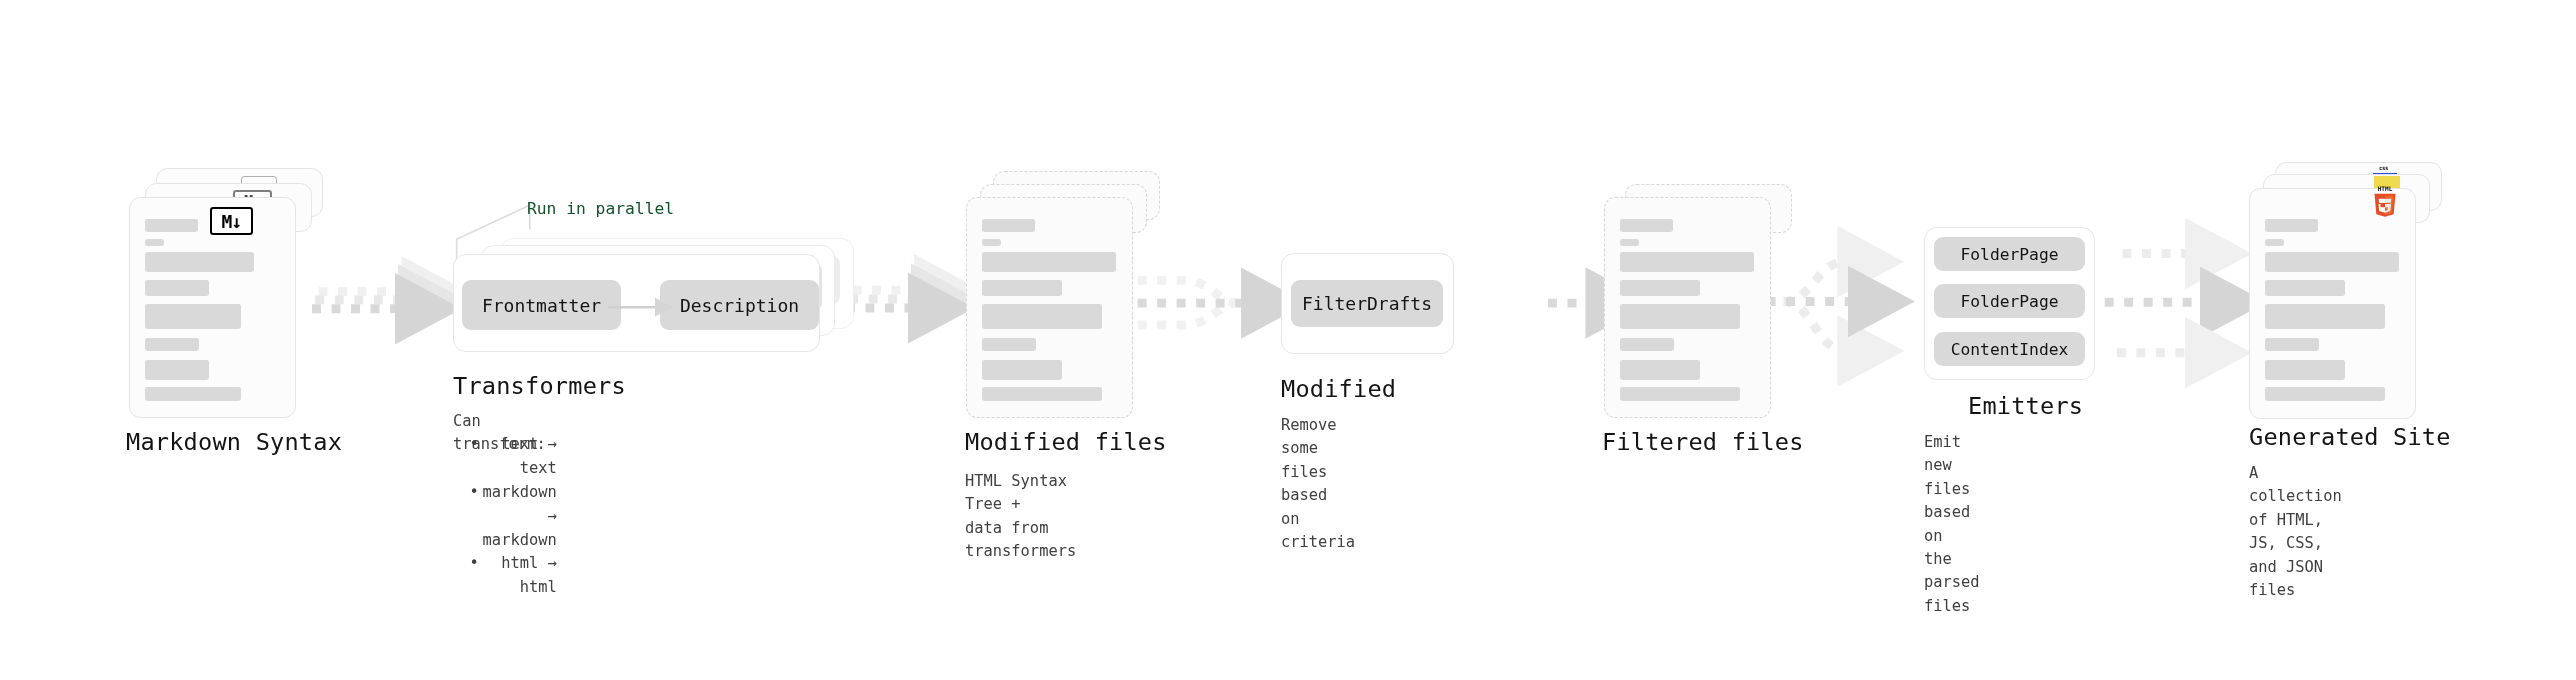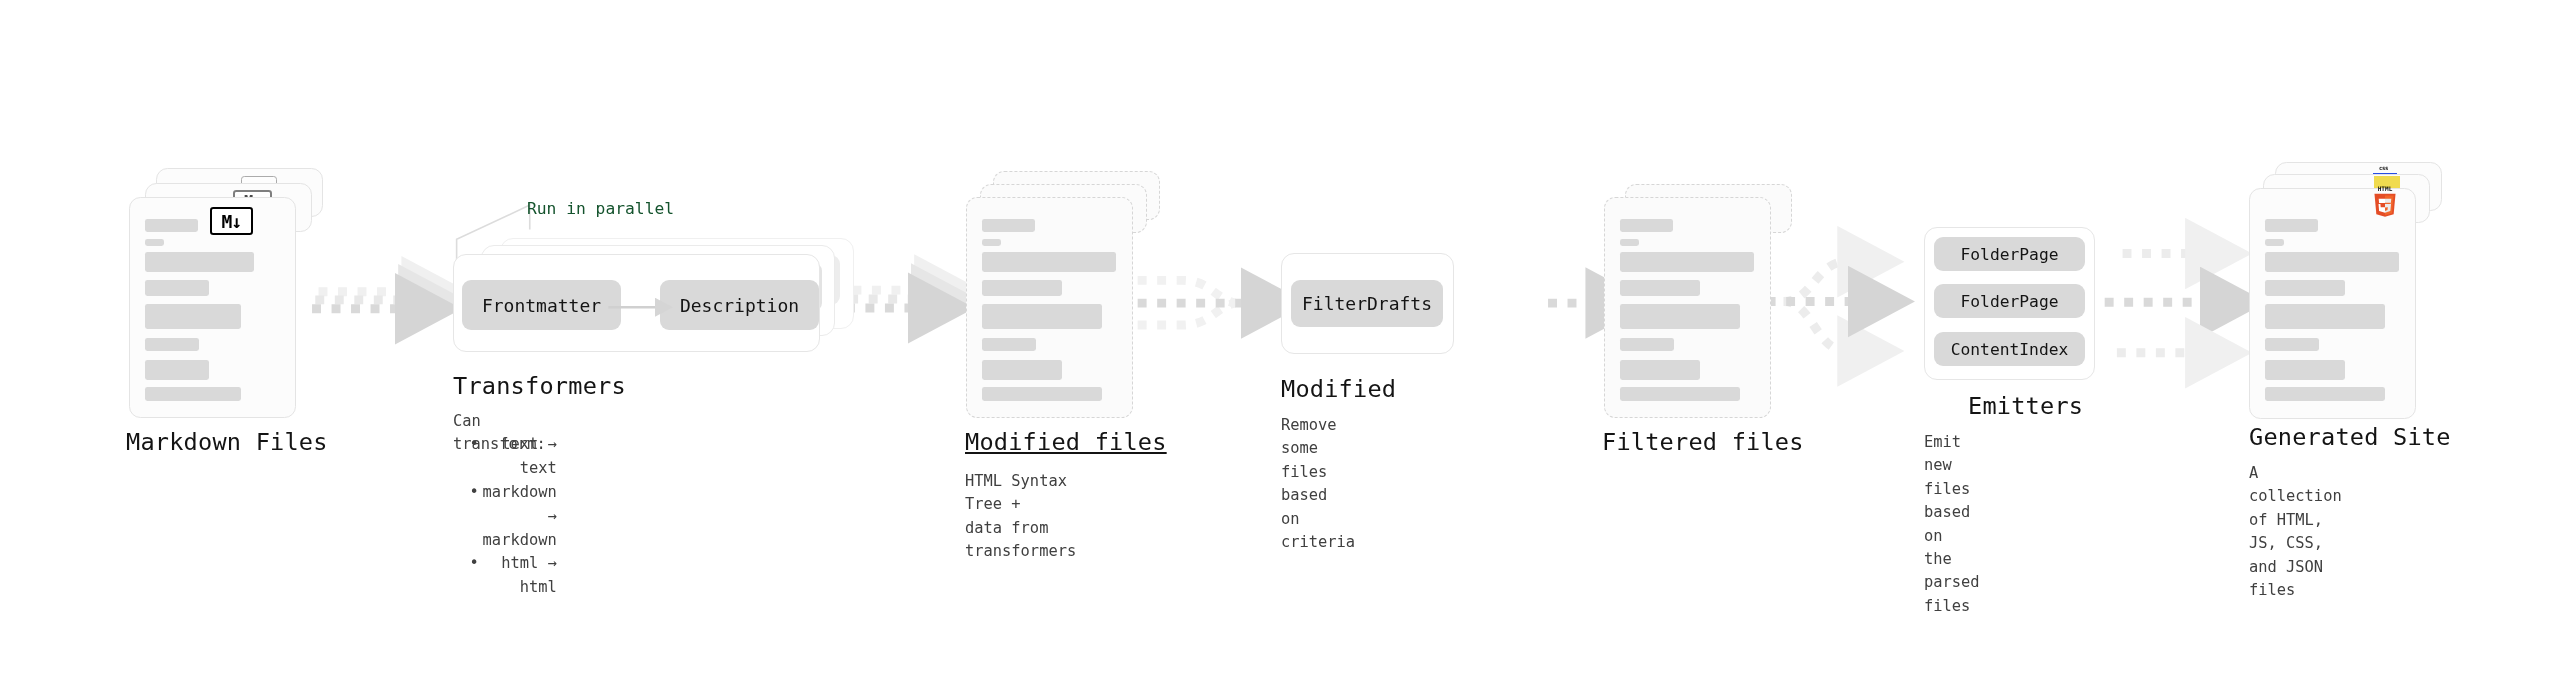--- a/index.html
+++ b/index.html
@@ -221,21 +221,21 @@
       <div class="line" style="left:14.6px; top:106px; width:96px; height:25px;"></div>
       <div class="line" style="left:14.6px; top:140px; width:54px; height:13px;"></div>
       <div class="line" style="left:14.6px; top:162px; width:64px; height:19.5px;"></div>
       <div class="line" style="left:14.6px; top:189px; width:96px; height:14px;"></div>
     </div>
     <div class="md-badge" style="left:210px; top:207px; width:43px; height:28px; font-size:18px;">
       <span>M</span>
         <span>↓</span>
     </div>
 
-    <div class="abs caption-title" style="left:126px; top:428px;">Markdown Files</div>
+    <div class="abs caption-title" style="left:126px; top:428px;">Markdown Syntax</div>
   </div>
 
   <div class="abs">
 
     <svg class="abs" style="left:455px; top:197px;" width="130" height="65" viewBox="0 0 160 80">
       <path d="M2,78 L2,52 L92,10 L92,40" fill="none" stroke="#dcdcdc" stroke-width="2"></path>
     </svg>
     <div class="runlabel" style="left:527px; top:199px;">Run in parallel</div>
 
     <div class="modbox" style="left:500px; top:238px; width:354px; height:91px; border-color:#f0f0f0;"></div>
@@ -280,21 +280,21 @@
       <div class="line" style="left:14.6px; top:21px; width:53px; height:13px;"></div>
       <div class="line" style="left:14.6px; top:41px; width:19.5px; height:7.3px;"></div>
       <div class="line" style="left:14.6px; top:54px; width:134px; height:19.5px;"></div>
       <div class="line" style="left:14.6px; top:82px; width:80px; height:16.3px;"></div>
       <div class="line" style="left:14.6px; top:106px; width:120px; height:25px;"></div>
       <div class="line" style="left:14.6px; top:140px; width:54px; height:13px;"></div>
       <div class="line" style="left:14.6px; top:162px; width:80px; height:19.5px;"></div>
       <div class="line" style="left:14.6px; top:189px; width:120px; height:14px;"></div>
     </div>
 
-    <div class="abs caption-title" style="left:965px; top:428px;text-decoration:underline;">Modified files</div>
+    <div class="abs caption-title" style="left:965px; top:428px;">Modified files</div>
     <div class="abs caption-sub" style="left:965px; top:470px;">HTML Syntax Tree +
 data from transformers</div>
   </div>
 
   <div class="abs">
     <div class="modbox" style="left:1281px; top:253px; width:173px; height:101px;"></div>
     <div class="chip" style="left:1291px; top:280px; width:152px; height:47px;">
       <span>FilterDrafts</span>
     </div>
 

